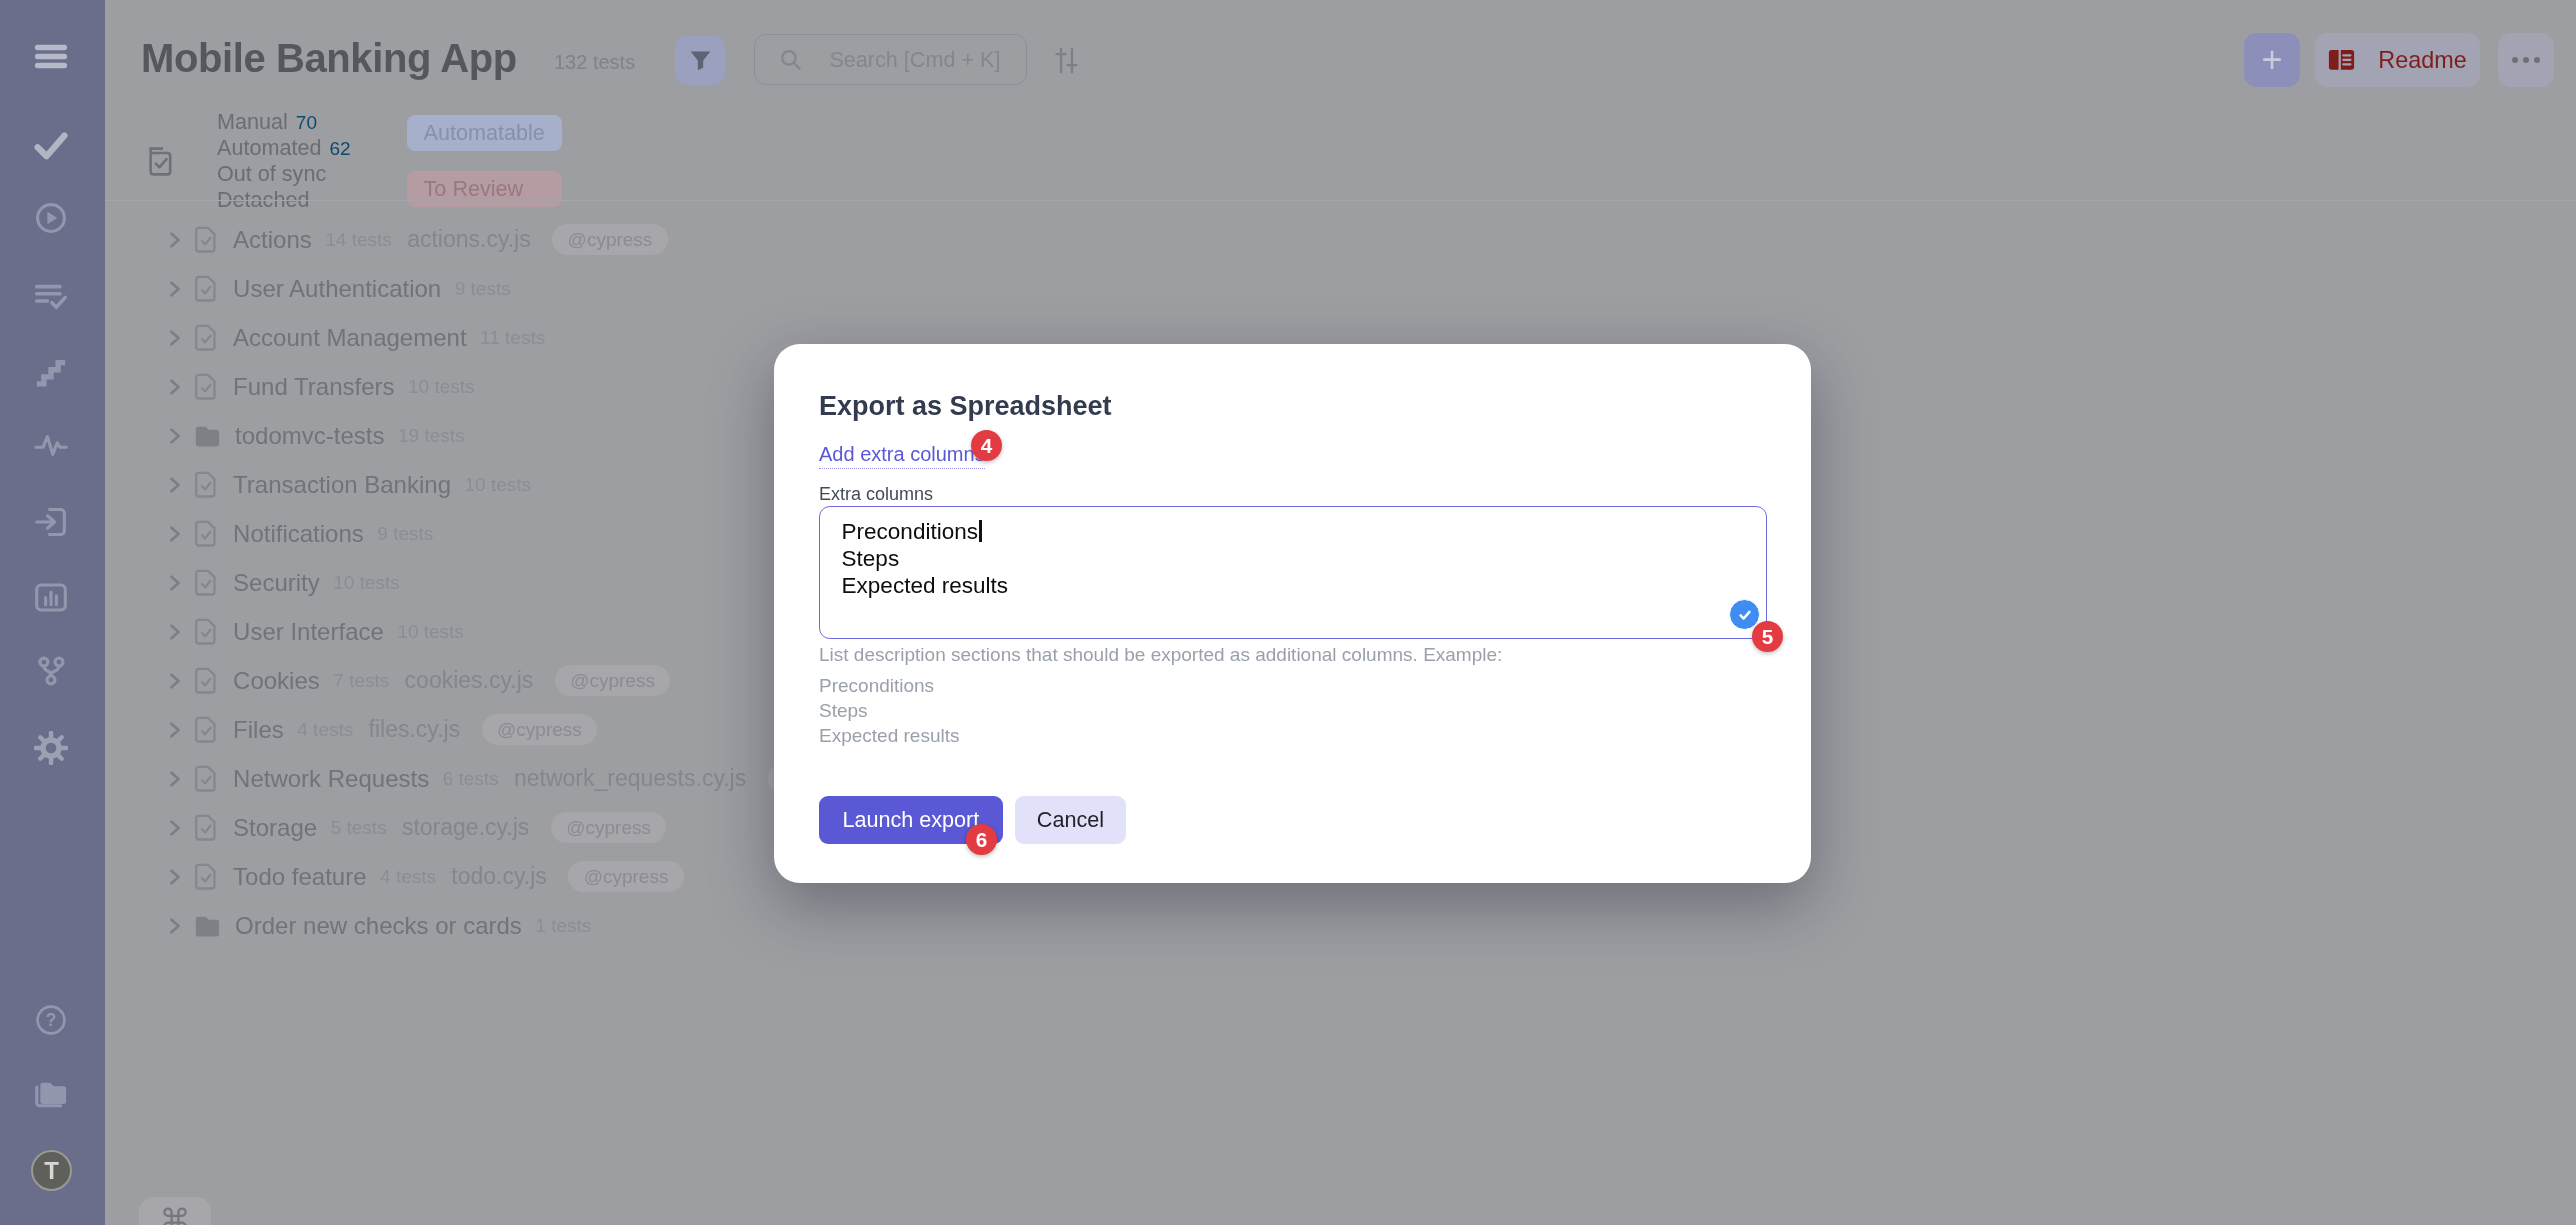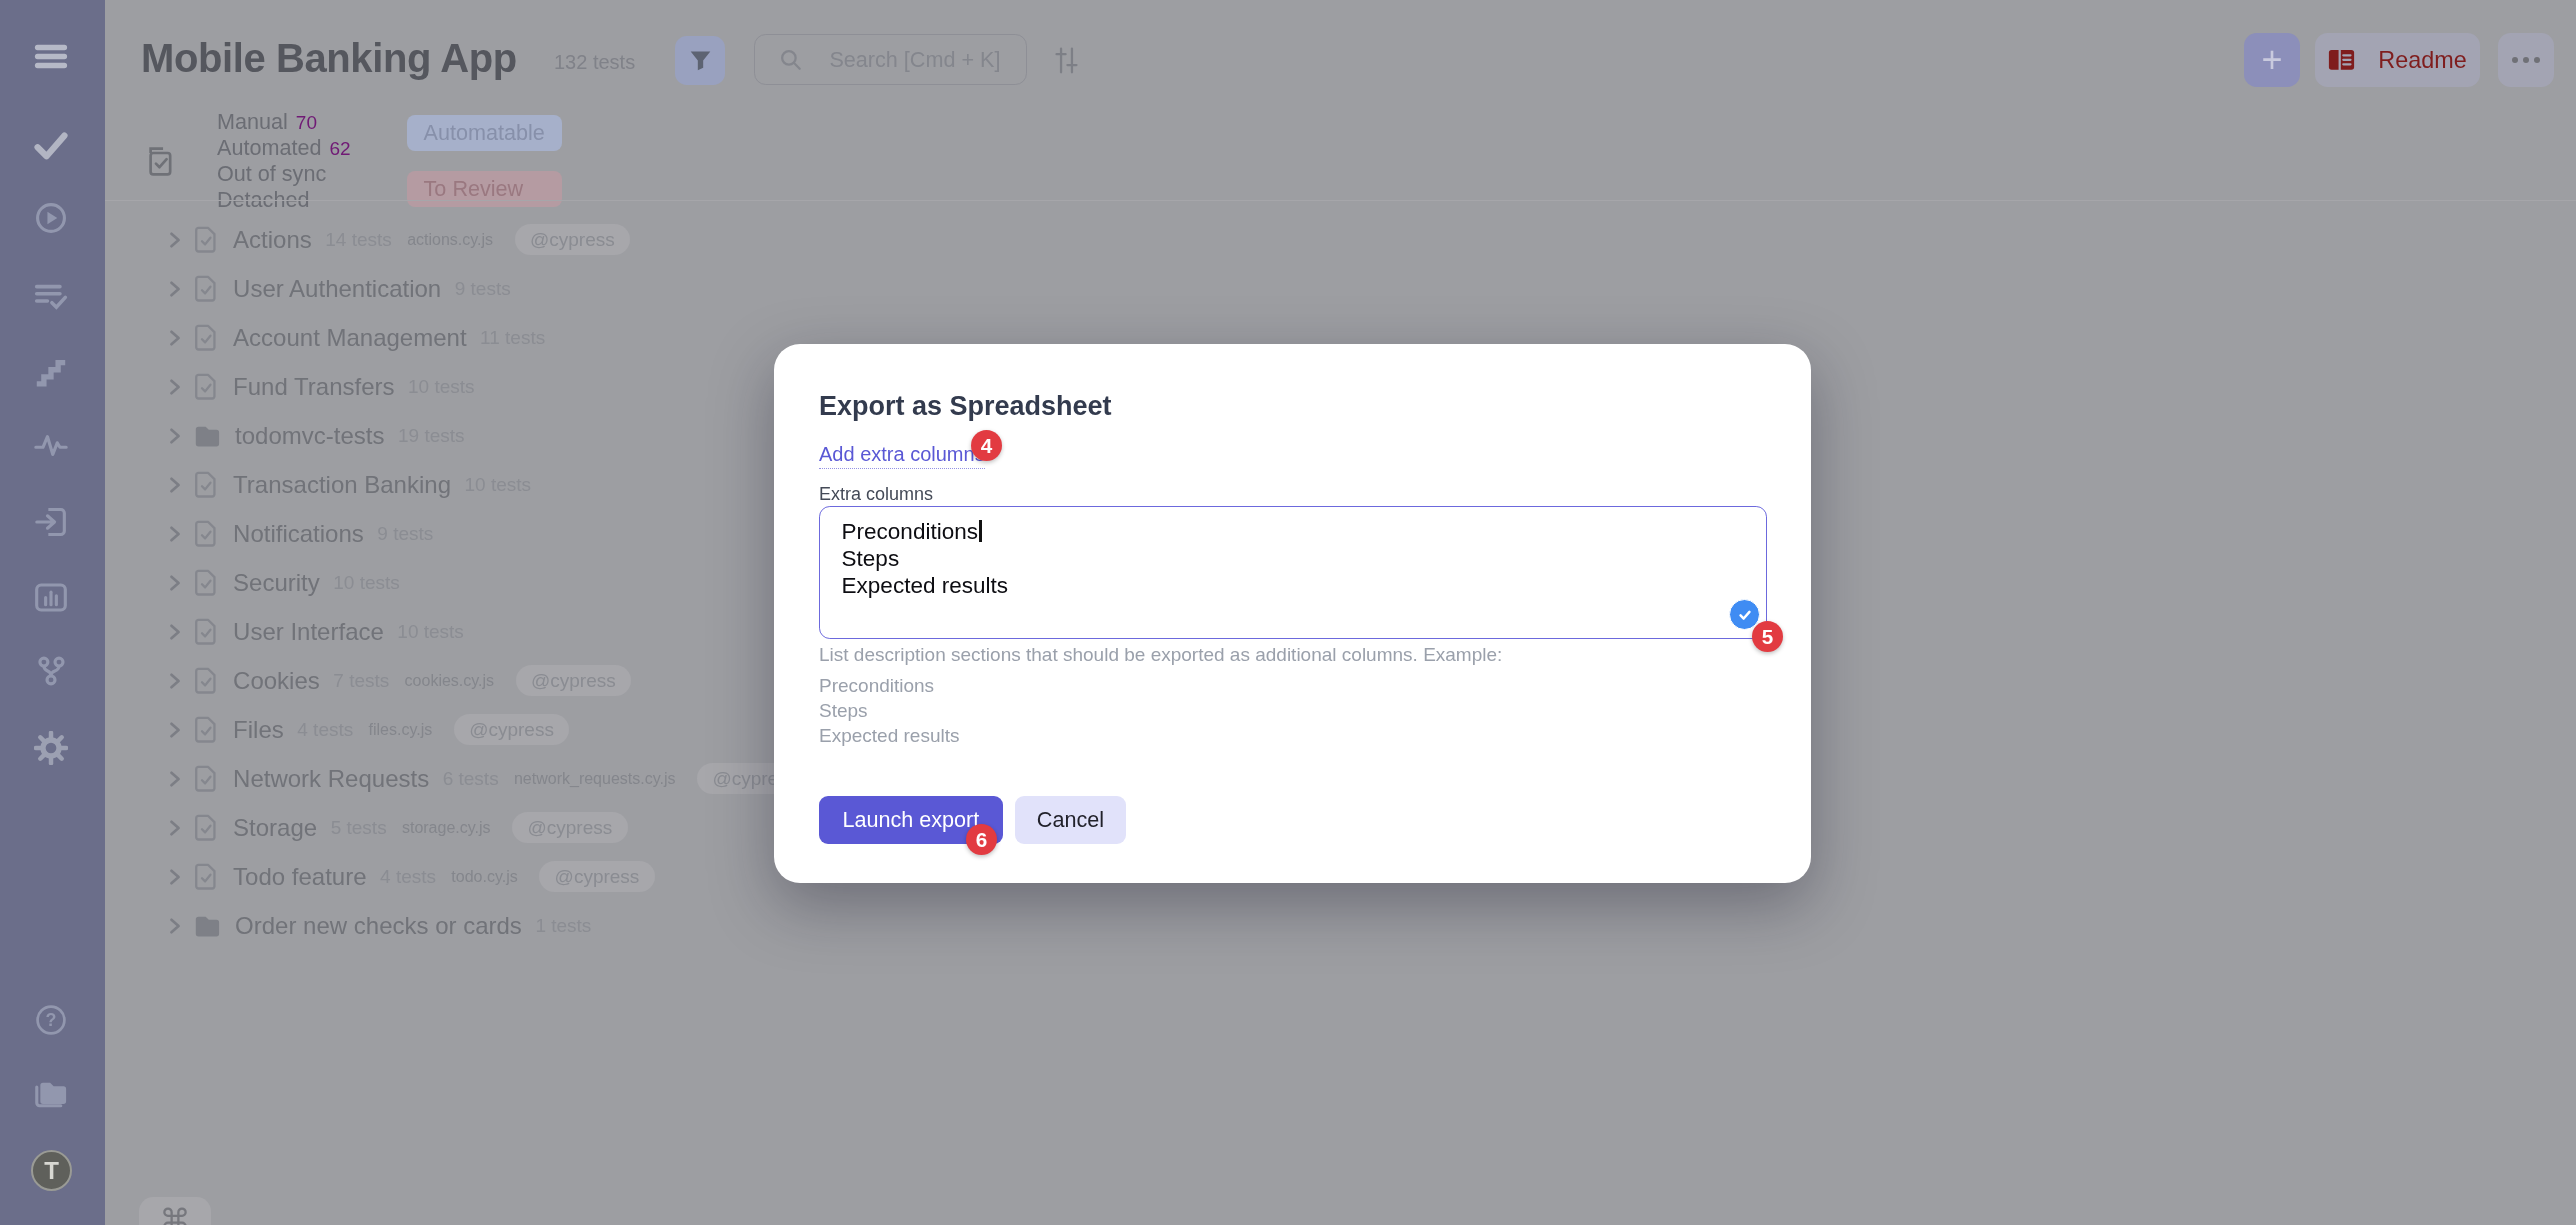--- a/index.html
+++ b/index.html
@@ -32,36 +32,36 @@
                 display:flex; align-items:center; justify-content:center; gap:23px; color:#7f1d1d; font-size:23.4px; cursor:pointer; }
   .btn-more { position:absolute; left:2498px; top:33px; width:56px; height:54px; border-radius:12.6px; background:#a3a4b3;
               display:flex; align-items:center; justify-content:center; gap:4.5px; cursor:pointer; }
   .btn-more i { width:6.3px; height:6.3px; border-radius:50%; background:#6f7076; }
 
   
   .tabsbar { position:absolute; left:145px; top:142px; height:38px; display:flex; align-items:center; }
   .tabs-icon { color:#6f7177; margin-right:43px; display:flex; cursor:pointer; }
   .tab { display:flex; align-items:baseline; gap:8px; margin-right:56px; cursor:pointer; }
   .tab-label { font-size:21.6px; color:#6b6d74; font-weight:500; }
-  .tab-count { font-size:19px; color:#701a75; }
+  .tab-count { font-size:19px; color:#0c4a6e; }
   .pill { height:36px; border-radius:8px; display:flex; align-items:center; padding:0 17px; font-size:21.6px; font-weight:500;
           margin-right:43px; cursor:pointer; }
   .pill.automatable { background:#a6b0ca; color:#8790aa; }
   .pill.to-review { background:#b59ba2; color:#9a7880;margin-top:20px; }
   .tabs-divider { position:absolute; left:105px; top:200px; width:2471px; height:0.9px; background:#a6a6aa; }
 
   
   .rows { position:absolute; left:167px; top:215px; }
   .row { height:49px; display:flex; align-items:center; cursor:pointer; }
   .row .chev { color:#7c7e85; display:flex; margin-right:10.8px; }
   .row .ric { display:flex; margin-right:15.3px; color:#85878e; }
   .row .ric.folder { color:#7e8087; }
   .row-title { font-size:24px; color:#717379; font-weight:500; margin-right:13.5px; }
   .row-count { font-size:19px; color:#8b8d93; margin-right:15.3px; }
-  .row-file { font-size:16px; color:#84868c; margin-right:21.6px; }
+  .row-file { font-size:23px; color:#84868c; margin-right:21.6px; }
   .row-tag { height:31px; border-radius:16px; background:#a7a7ab; color:#8a8c92; font-size:19px;
              display:flex; align-items:center; padding:0 15.3px; }
 
   
   .cmd-btn { position:absolute; left:139px; top:1197px; width:72px; height:56px; border-radius:14.4px; background:#a7a7ab;
              color:#76777d; font-size:31px; display:flex; justify-content:center; padding-top:5.4px; cursor:pointer; }
 
   
   .modal { position:absolute; left:774px; top:344px; width:1037px; height:539px; background:#ffffff; border-radius:26px;
            box-shadow:0 21.6px 63px rgba(20,20,40,0.35); z-index:10; }

